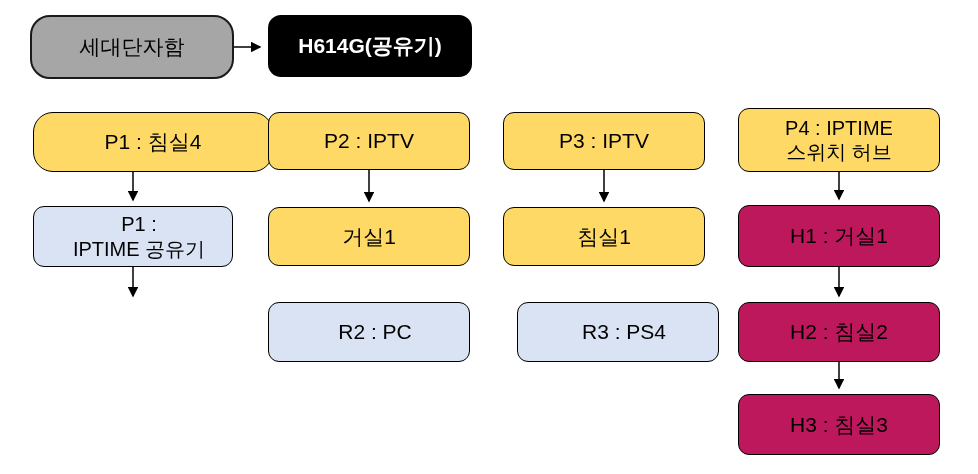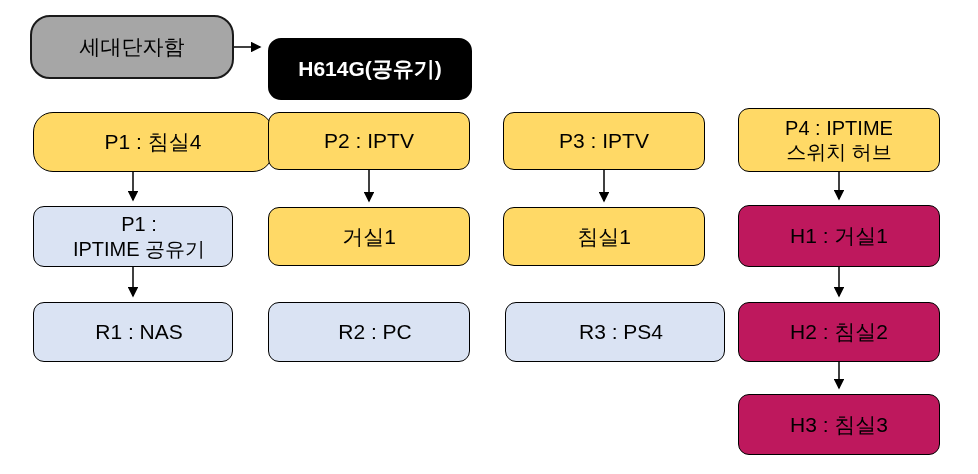--- a/index.html
+++ b/index.html
@@ -24,38 +24,38 @@
     text-align: center;
     box-sizing: border-box;
     border: 1.6px solid #000000;
     border-radius: 11px;
     font-size: 21px;
     color: #000000;
     background: #ffffff;
   }
   .node .lbl { white-space: pre-line; line-height: 1.22; }
   .c-gray   { background: #a6a6a6; border: 2px solid #1a1a1a; border-radius: 20px; }
-  .c-black  { background: #000000; color: #ffffff; border: 2px solid #000000; border-radius: 13px; font-weight: 600; margin-top: 23px; }
+  .c-black  { background: #000000; color: #ffffff; border: 2px solid #000000; border-radius: 13px; font-weight: 600; }
   .c-yellow { background: #ffd966; }
   .c-blue   { background: #dae3f3; padding-left: 12px; }
   .c-orange { background: #be185d; }
 
   .n-junction  { left: 30px;  top: 15px;  width: 204px; height: 64px; }
   .n-router    { left: 268px; top: 15px;  width: 204px; height: 62px; }
   .n-p1        { left: 33px;  top: 112px; width: 240px; height: 60px; border-radius: 20px; }
   .n-p2        { left: 268px; top: 112px; width: 202px; height: 58px; }
   .n-p3        { left: 503px; top: 112px; width: 202px; height: 58px; }
   .n-p4        { left: 738px; top: 108px; width: 202px; height: 64px; font-size: 20px; }
   .n-p1sub     { left: 33px;  top: 206px; width: 200px; height: 61px; font-size: 20px; }
   .n-living1   { left: 268px; top: 207px; width: 202px; height: 59px; align-items: center; }
   .n-bedroom1  { left: 503px; top: 207px; width: 202px; height: 59px; }
   .n-h1        { left: 738px; top: 205px; width: 202px; height: 62px; }
   .n-r1        { left: 33px;  top: 302px; width: 200px; height: 60px; }
   .n-r2        { left: 268px; top: 302px; width: 202px; height: 60px; }
-  .n-r3        { left: 505px; top: 302px; width: 220px; height: 60px; align-items: center; }
+  .n-r3        { left: 517px; top: 302px; width: 202px; height: 60px; align-items: center; }
   .n-h2        { left: 738px; top: 302px; width: 202px; height: 60px; }
   .n-h3        { left: 738px; top: 394px; width: 202px; height: 61px; }
 </style>
 </head>
 <body>
 
 <div class="canvas">
 
   <svg class="arrows" width="978" height="474" viewBox="0 0 978 474">
     <defs>
@@ -110,23 +110,20 @@
   </div>
 
   <div class="node c-yellow n-bedroom1">
     <span class="lbl">침실1</span>
   </div>
 
   <div class="node c-orange n-h1">
     <span class="lbl">H1 : 거실1</span>
   </div>
 
-  <div class="node c-blue n-r1">
-    <span class="lbl">R1 : NAS</span>
-  </div>
 
   <div class="node c-blue n-r2">
     <span class="lbl">R2 : PC</span>
   </div>
 
   <div class="node c-blue n-r3">
     <span class="lbl">R3 : PS4</span>
   </div>
 
   <div class="node c-orange n-h2">

